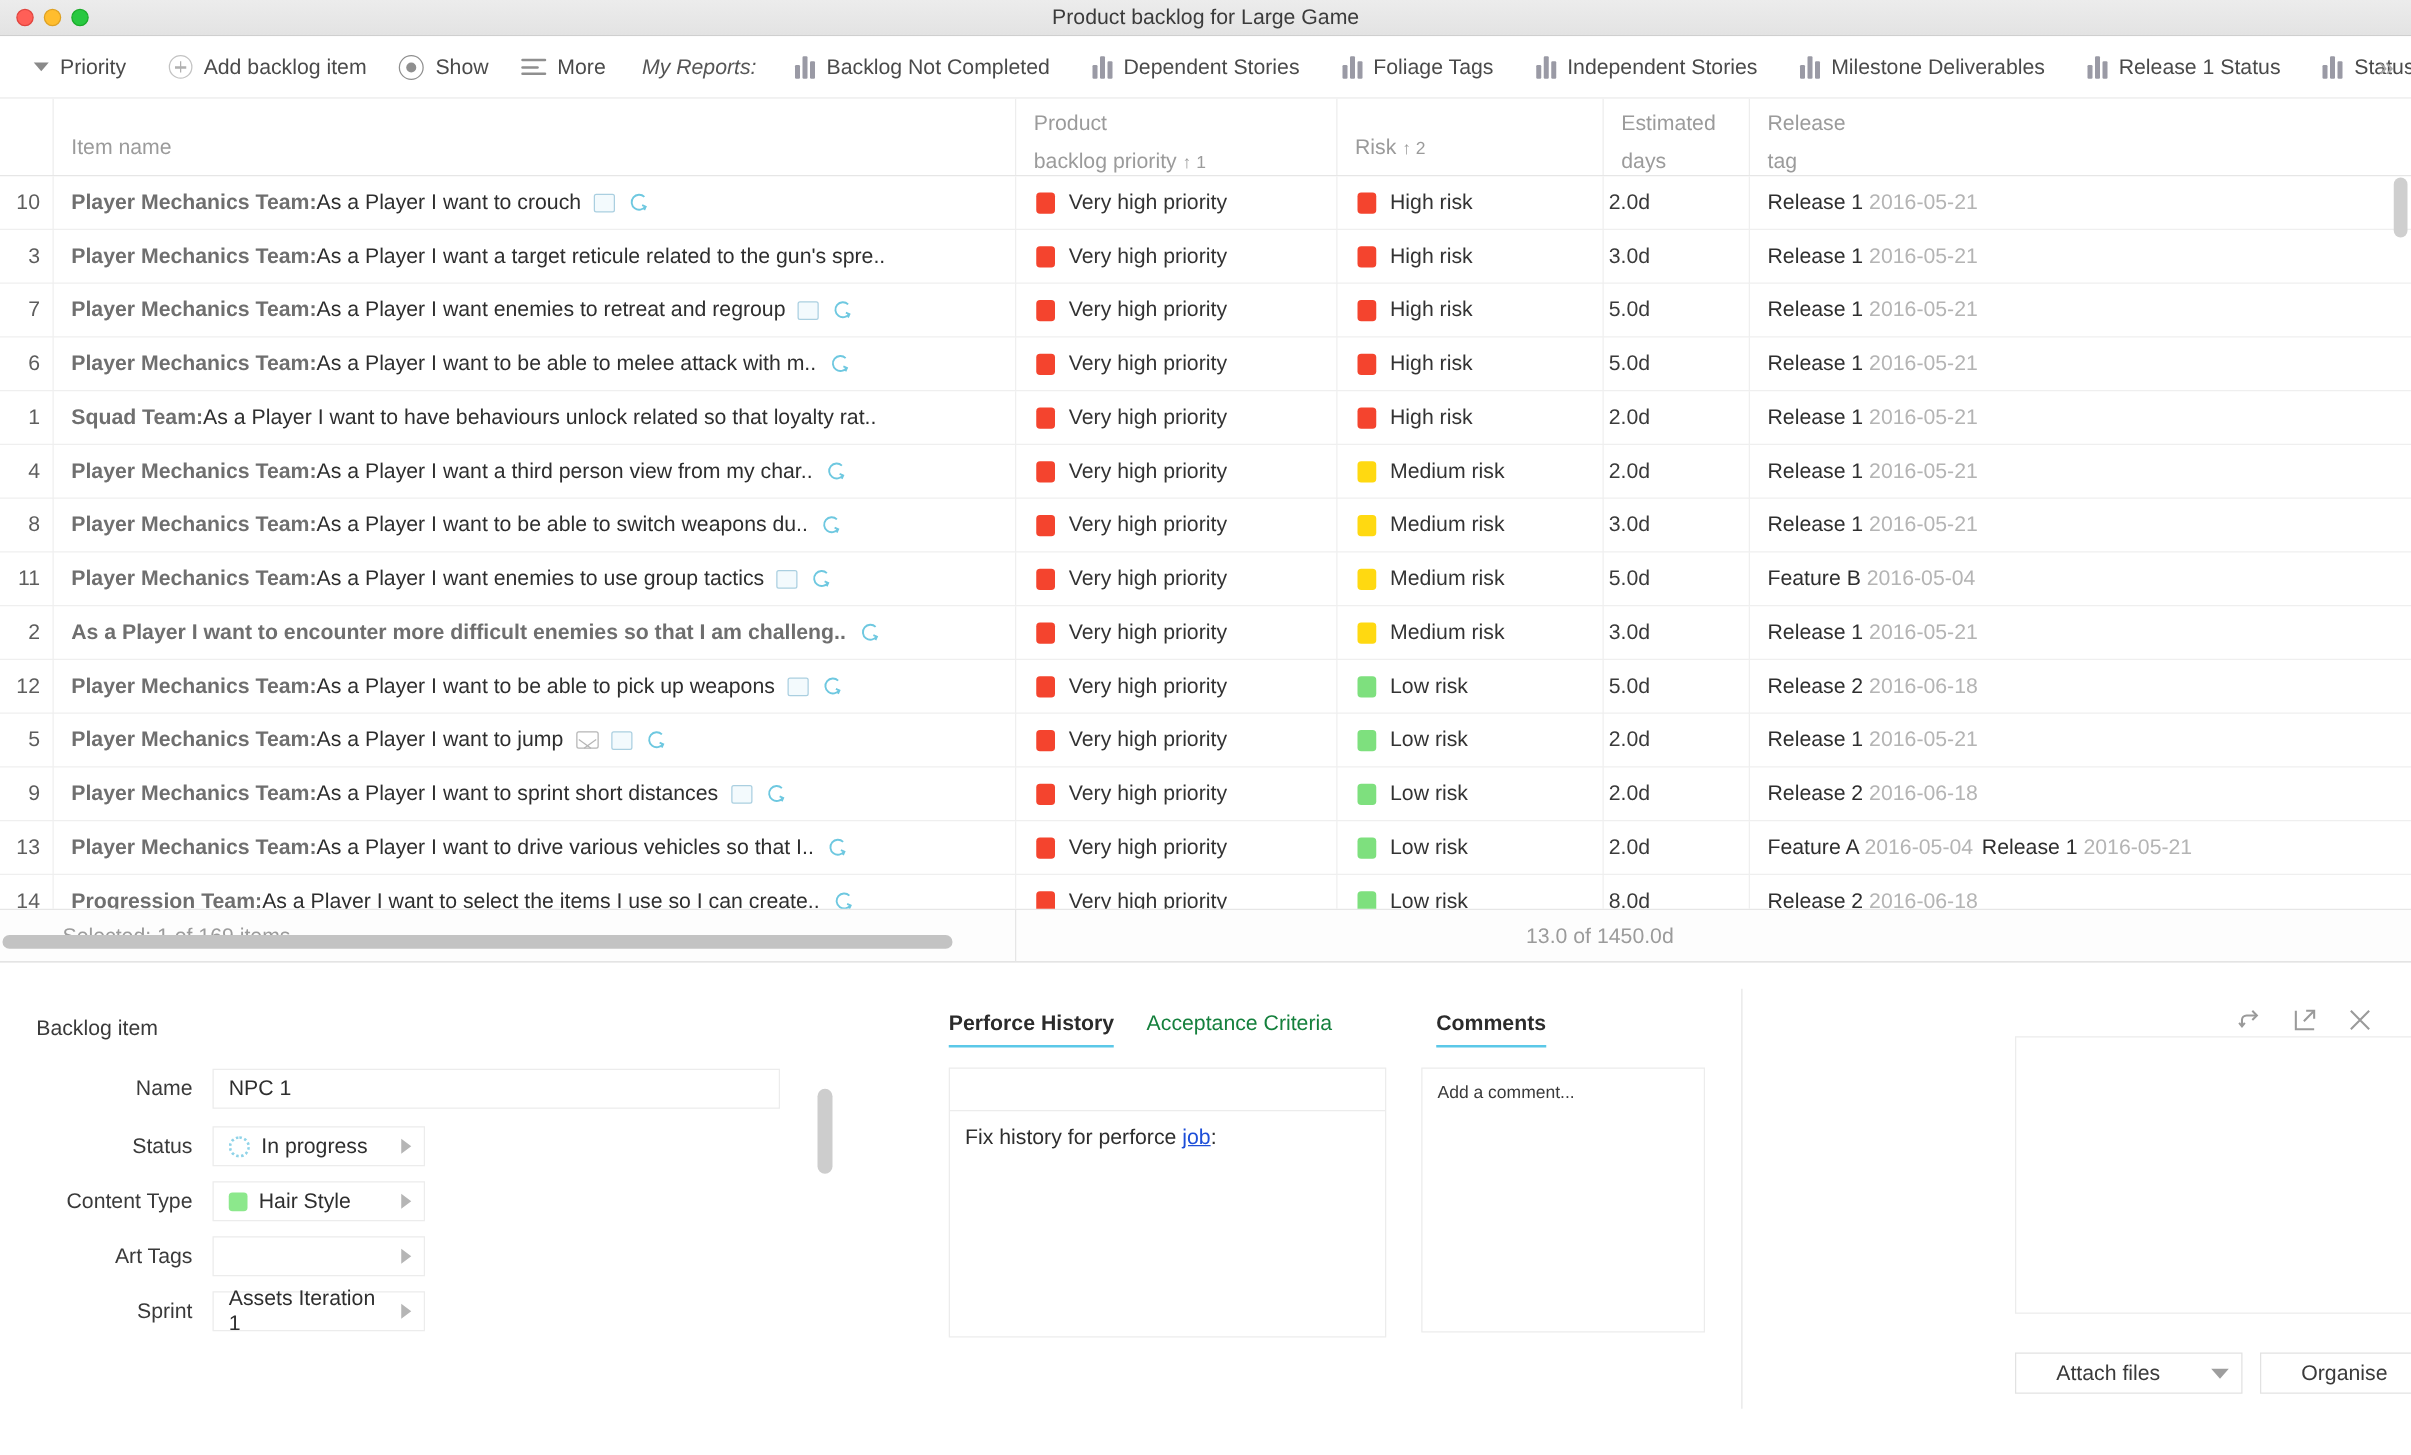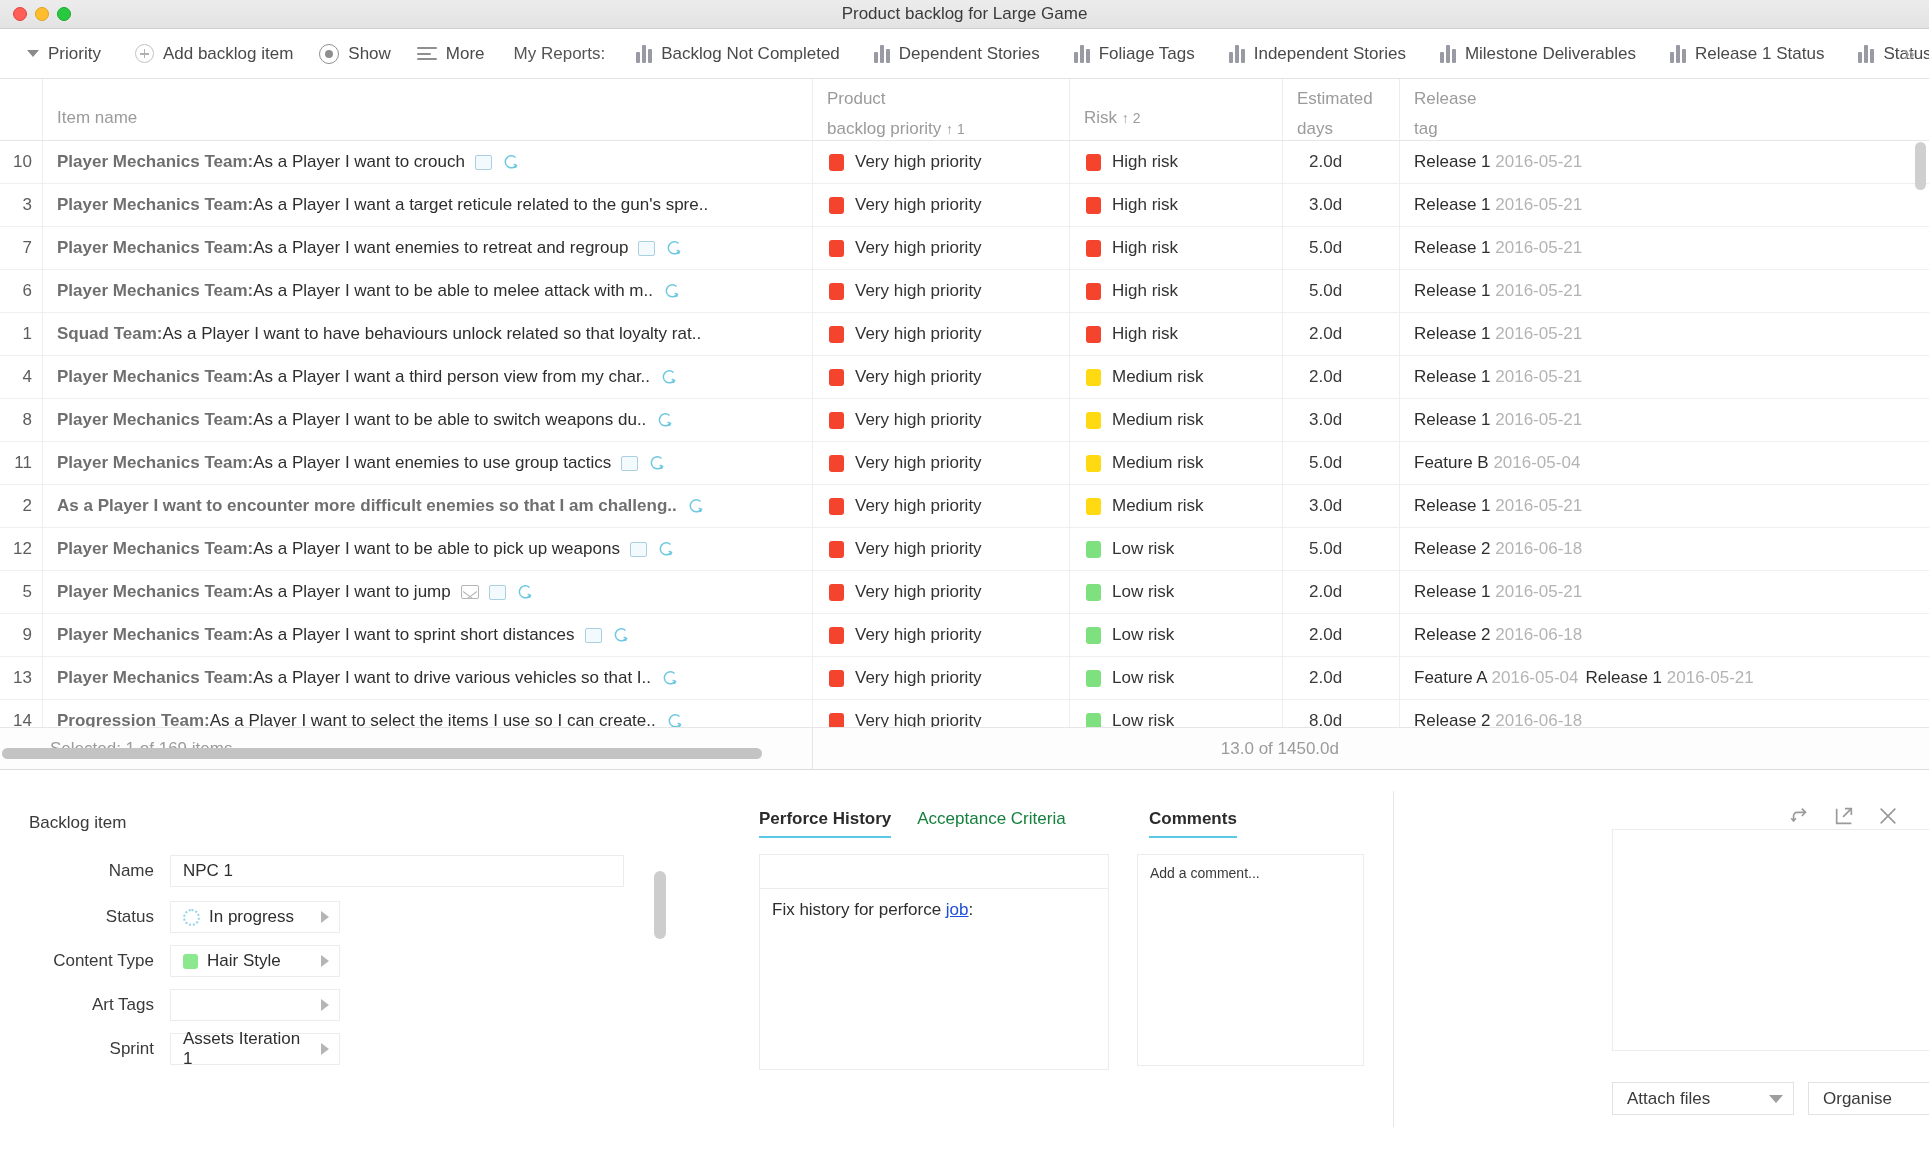--- a/index.html
+++ b/index.html
@@ -39,21 +39,21 @@
     position: relative;
     overflow: hidden;
   }
   .tb-item {
     display: flex; align-items: center; gap: 9px;
     padding: 0 13px; height: 34px;
     font-size: 17px; color: #4a4a4a;
     white-space: nowrap;
   }
   .tb-sep { width: 1px; height: 26px; background: #dcdcdc; margin: 0 4px; }
-  .tb-label-plain { font-size: 17px; color: #555; padding: 0 10px 0 16px; white-space: nowrap;}
+  .tb-label-plain { font-size: 17px; color: #555; padding: 0 10px 0 16px; white-space: nowrap; font-style: italic;}
   .chev-down {
     width: 0; height: 0;
     border-left: 6px solid transparent; border-right: 6px solid transparent;
     border-top: 7px solid #8a8a8a;
   }
   .plus-circle {
     width: 19px; height: 19px; border-radius: 50%;
     border: 1px solid #c3c3c3; position: relative; flex: 0 0 auto;
   }
   .plus-circle:before, .plus-circle:after {
@@ -112,21 +112,21 @@
     display: flex; height: 43px; align-items: center;
     border-bottom: 1px solid #efefef;
     font-size: 17px; color: #333;
   }
   .cell { height: 43px; display: flex; align-items: center;
           border-left: 1px solid #efefef; overflow: hidden; white-space: nowrap; }
   .cell.c-num { border-left: none; justify-content: flex-end; padding-right: 10px;
                 color: #5d5d5d; font-size: 17px; }
   .cell.c-name { padding-left: 14px; gap: 0; }
   .cell.c-prio, .cell.c-risk { padding-left: 16px; gap: 11px; }
-  .cell.c-days { padding-left: 26px; color: #3a3a3a; }
+  .cell.c-days { padding-left: 4px; color: #3a3a3a; }
   .cell.c-tag { padding-left: 14px; gap: 7px; }
 
   .team { font-weight: 700; color: #6f6f6f; }
   .story { color: #2e2e2e; }
   .story.bold { font-weight: 700; color: #6f6f6f; }
   .nm-icons { display: inline-flex; align-items: center; gap: 10px; margin-left: 10px; }
 
   .sq-icon { width: 17px; height: 15px; border: 1.3px solid #aacfe0; border-radius: 2px;
              background: #f3fafd; display: inline-block; }
   .env-icon { width: 18px; height: 14px; border: 1.3px solid #b5b5b5; border-radius: 2px;
@@ -210,21 +210,21 @@
             font-size: 14px; color: #3a3a3a; background: #fff; }
 
   .d-right { flex: 1 1 auto; position: relative; padding-top: 10px; }
   .icon-row { display: flex; justify-content: flex-end; gap: 22px; padding: 0 30px 0 0;
               height: 30px; align-items: center; }
   .ic { width: 22px; height: 22px; color: #9a9a9a; }
   .attach-area { position: absolute; left: 218px; top: 38px; width: 382px; height: 222px;
                  border: 1px solid #ececec; background: #fff; }
   .btn-row { position: absolute; left: 218px; bottom: 12px; display: flex; gap: 14px; }
   .dbtn { width: 182px; height: 33px; border: 1px solid #e2e2e2; background: #fff;
-          display: flex; align-items: center; padding: 0 10px 0 14px;
+          display: flex; align-items: center; padding: 0 10px 0 32px;
           font-size: 17px; color: #3a3a3a; }
   .dbtn .fcaret2 { margin-left: auto; width: 0; height: 0;
                    border-left: 7px solid transparent; border-right: 7px solid transparent;
                    border-top: 8px solid #9e9e9e; }
 </style>
 </head>
 <body>
 
 <div class="titlebar">
   <div class="traffic">

